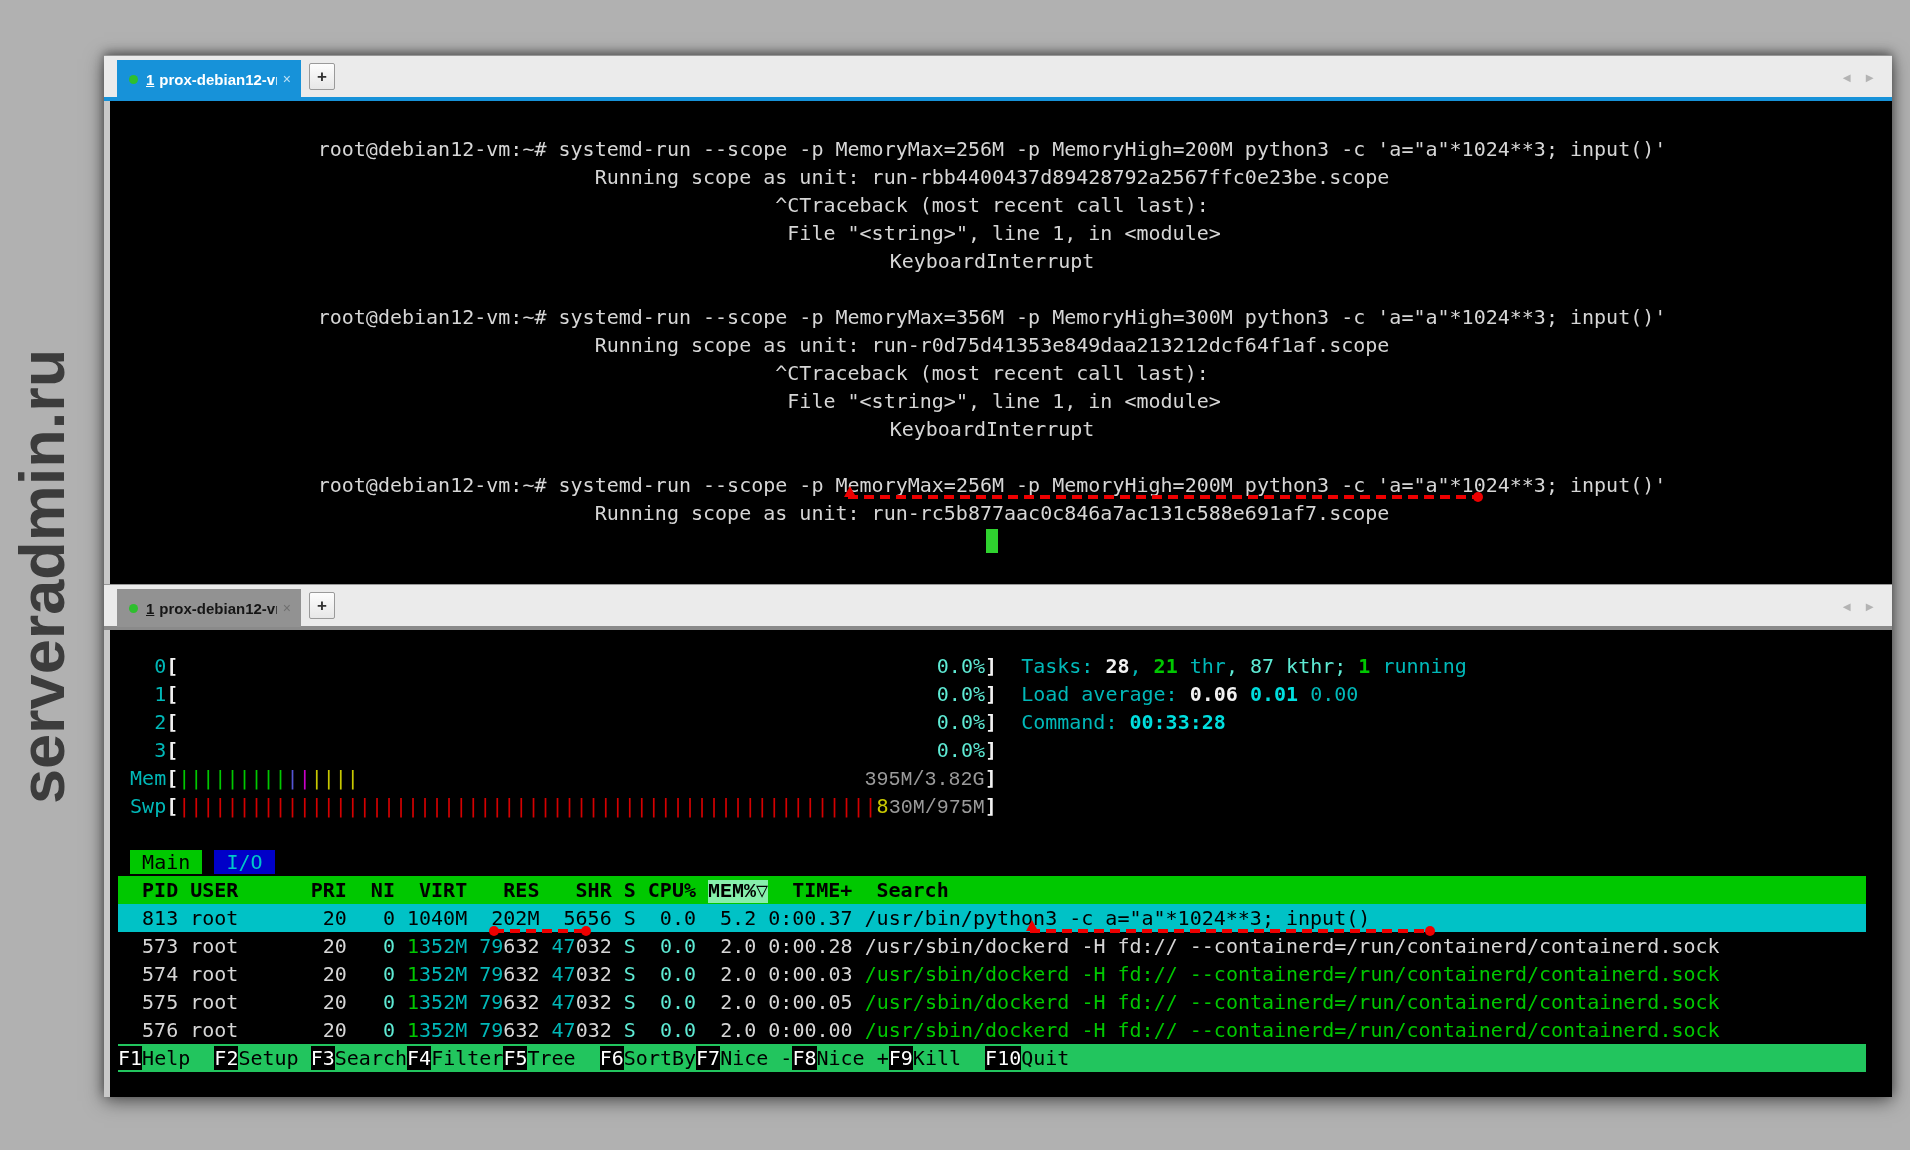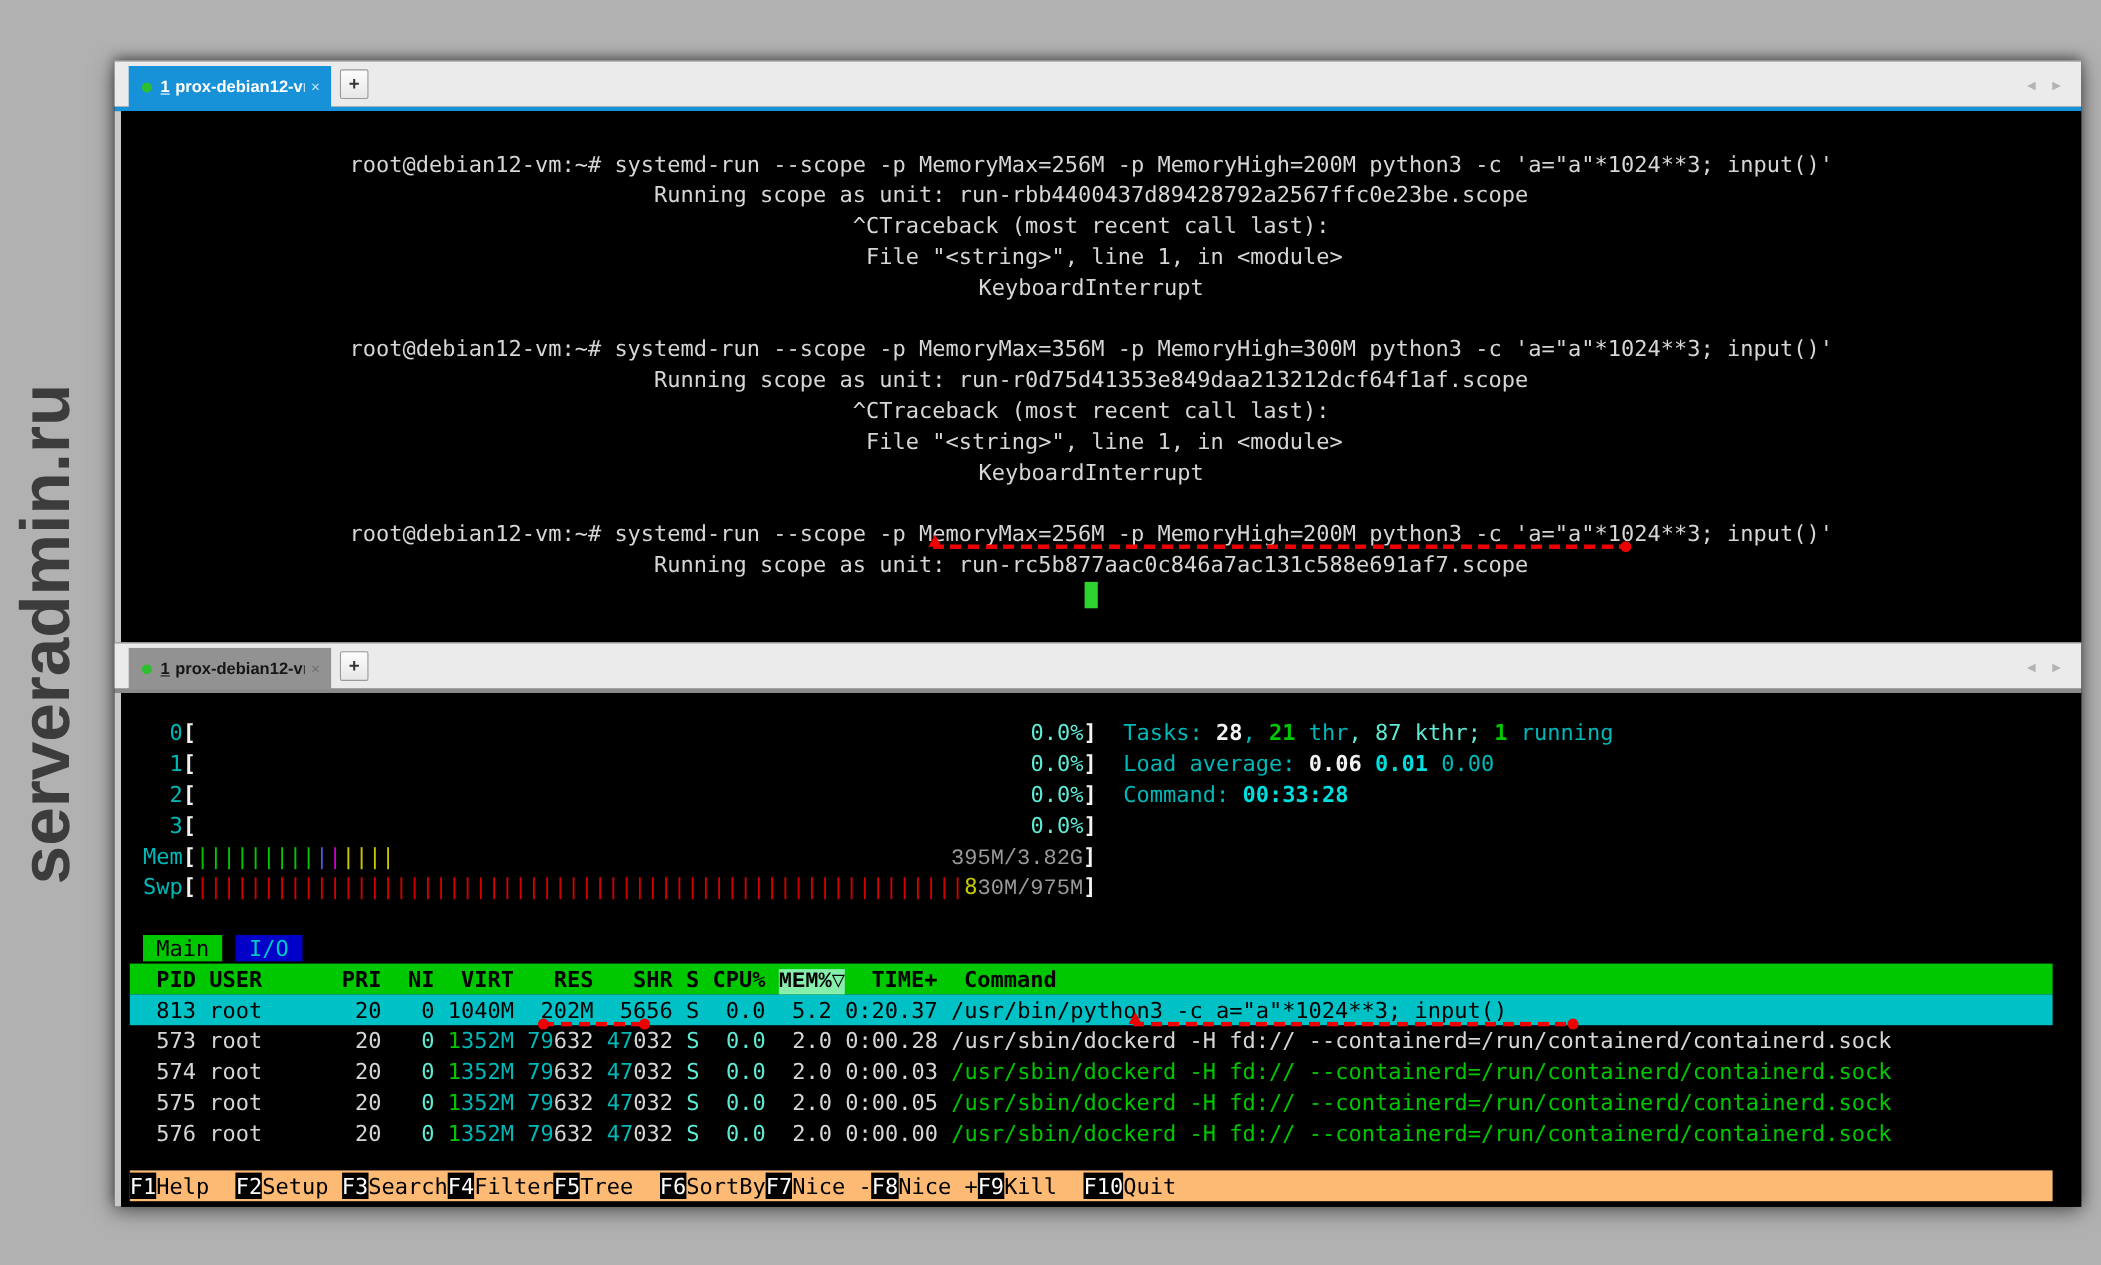--- a/index.html
+++ b/index.html
@@ -66,21 +66,21 @@
   .r  { color:#d40000; }
   .b  { color:#5555d4; }
   .m  { color:#c800c8; }
   .cur { background:#2fd32f; }
 
   .hdr  { background:#00c800; color:#000; font-weight:bold; width:100%; }
   .hsel { background:#86efac;font-family:Liberation Mono, monospace; }
   .sel  { background:#00c2c6; color:#000; width:100%; }
   .tabmain { background:#00c800; color:#000; }
   .tabio   { background:#0000c8; color:#00c8c8; }
-  .fbar { background:#fdba74; color:#000; width:100%; margin-top:20px; }
+  .fbar { background:#22c55e; color:#000; width:100%; margin-top:0; }
   .fk   { background:#000; color:#fff; }
   .fb   { color:#000; }
 
   
   .dash { position:absolute; height:4px; z-index:60;
           background:repeating-linear-gradient(90deg,#ee0000 0 10px,transparent 10px 16px); }
   .adot { position:absolute; width:10px; height:10px; border-radius:50%; background:#ee0000; top:-3px; }
   .atri { position:absolute; width:0; height:0; top:-9px;
           border-left:6px solid transparent; border-right:6px solid transparent;
           border-bottom:11px solid #ee0000; }
@@ -143,22 +143,22 @@
 
   <div class="term" id="term2">
       <div class="ln"><span>   </span><span class="c">0</span><span class="w">[</span><span>                                                               </span><span class="k">0.0%</span><span class="w">]</span><span>  </span><span class="c">Tasks: </span><span class="w">28</span><span class="c">, </span><span class="G">21</span><span class="c"> thr</span><span class="k">, </span><span class="k">87 kthr</span><span class="k">; </span><span class="G">1</span><span class="c"> running</span></div>
       <div class="ln"><span>   </span><span class="c">1</span><span class="w">[</span><span>                                                               </span><span class="k">0.0%</span><span class="w">]</span><span>  </span><span class="c">Load average: </span><span class="w">0.06 </span><span class="C">0.01 </span><span class="c">0.00</span></div>
       <div class="ln"><span>   </span><span class="c">2</span><span class="w">[</span><span>                                                               </span><span class="k">0.0%</span><span class="w">]</span><span>  </span><span class="c">Command: </span><span class="C">00:33:28</span></div>
       <div class="ln"><span>   </span><span class="c">3</span><span class="w">[</span><span>                                                               </span><span class="k">0.0%</span><span class="w">]</span></div>
       <div class="ln"><span> </span><span class="c">Mem</span><span class="w">[</span><span class="g">|||||||||</span><span class="b">|</span><span class="m">|</span><span class="y">||||</span><span>                                          </span><span class="k2">395M/3.82G</span><span class="w">]</span></div>
       <div class="ln"><span> </span><span class="c">Swp</span><span class="w">[</span><span class="r">||||||||||||||||||||||||||||||||||||||||||||||||||||||||||</span><span class="y">8</span><span class="k2">30M/975M</span><span class="w">]</span></div>
       <div class="ln"> </div>
       <div class="ln"><span> </span><span class="tabmain"> Main </span><span> </span><span class="tabio"> I/O </span></div>
-      <div class="ln hdr"><span>  PID USER      PRI  NI  VIRT   RES   SHR S CPU% </span><span class="hsel">MEM%▽</span><span>  TIME+  Command</span></div>
-      <div class="ln sel"><span>  813 root       20   0 1040M  202M  5656 S  0.0  5.2 0:20.37 /usr/bin/python3 -c a="a"*1024**3; input()</span></div>
+      <div class="ln hdr"><span>  PID USER      PRI  NI  VIRT   RES   SHR S CPU% </span><span class="hsel">MEM%▽</span><span>  TIME+  Search</span></div>
+      <div class="ln sel"><span>  813 root       20   0 1040M  202M  5656 S  0.0  5.2 0:00.37 /usr/bin/python3 -c a="a"*1024**3; input()</span></div>
       <div class="ln"><span>  573 root       20</span><span class="k">   0</span><span> </span><span class="g">1</span><span class="c">352M</span><span> </span><span class="c">79</span><span>632</span><span> </span><span class="c">47</span><span>032</span><span> </span><span class="k">S</span><span class="k">  0.0</span><span>  2.0</span><span> </span><span>0:00.28</span><span> </span><span>/usr/sbin/dockerd -H fd:// --containerd=/run/containerd/containerd.sock</span></div>
       <div class="ln"><span>  574 root       20</span><span class="k">   0</span><span> </span><span class="g">1</span><span class="c">352M</span><span> </span><span class="c">79</span><span>632</span><span> </span><span class="c">47</span><span>032</span><span> </span><span class="k">S</span><span class="k">  0.0</span><span>  2.0</span><span> </span><span>0:00.03</span><span> </span><span class="g">/usr/sbin/dockerd -H fd:// --containerd=/run/containerd/containerd.sock</span></div>
       <div class="ln"><span>  575 root       20</span><span class="k">   0</span><span> </span><span class="g">1</span><span class="c">352M</span><span> </span><span class="c">79</span><span>632</span><span> </span><span class="c">47</span><span>032</span><span> </span><span class="k">S</span><span class="k">  0.0</span><span>  2.0</span><span> </span><span>0:00.05</span><span> </span><span class="g">/usr/sbin/dockerd -H fd:// --containerd=/run/containerd/containerd.sock</span></div>
       <div class="ln"><span>  576 root       20</span><span class="k">   0</span><span> </span><span class="g">1</span><span class="c">352M</span><span> </span><span class="c">79</span><span>632</span><span> </span><span class="c">47</span><span>032</span><span> </span><span class="k">S</span><span class="k">  0.0</span><span>  2.0</span><span> </span><span>0:00.00</span><span> </span><span class="g">/usr/sbin/dockerd -H fd:// --containerd=/run/containerd/containerd.sock</span></div>
       <div class="ln fbar"><span class="fk">F1</span><span class="fb">Help  </span><span class="fk">F2</span><span class="fb">Setup </span><span class="fk">F3</span><span class="fb">Search</span><span class="fk">F4</span><span class="fb">Filter</span><span class="fk">F5</span><span class="fb">Tree  </span><span class="fk">F6</span><span class="fb">SortBy</span><span class="fk">F7</span><span class="fb">Nice -</span><span class="fk">F8</span><span class="fb">Nice +</span><span class="fk">F9</span><span class="fb">Kill  </span><span class="fk">F10</span><span class="fb">Quit</span></div>
     </div>
 </div>
 
 <div class="dash" style="left:848px; top:495px; width:630px;">
   <span class="atri" style="left:-4px;"></span>

